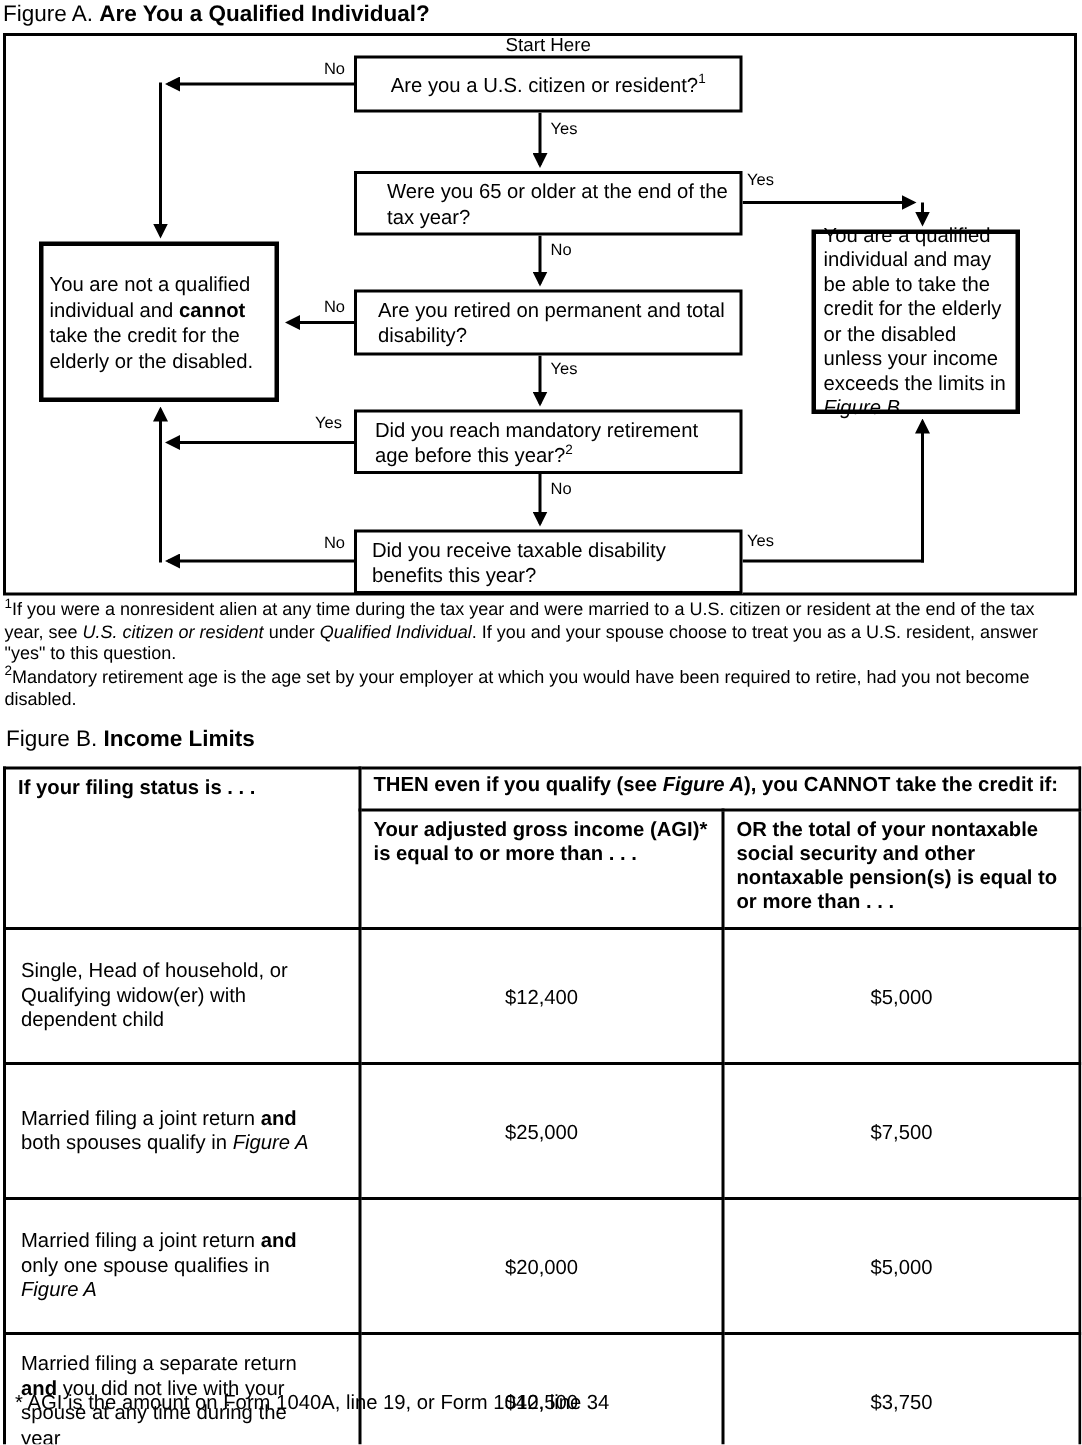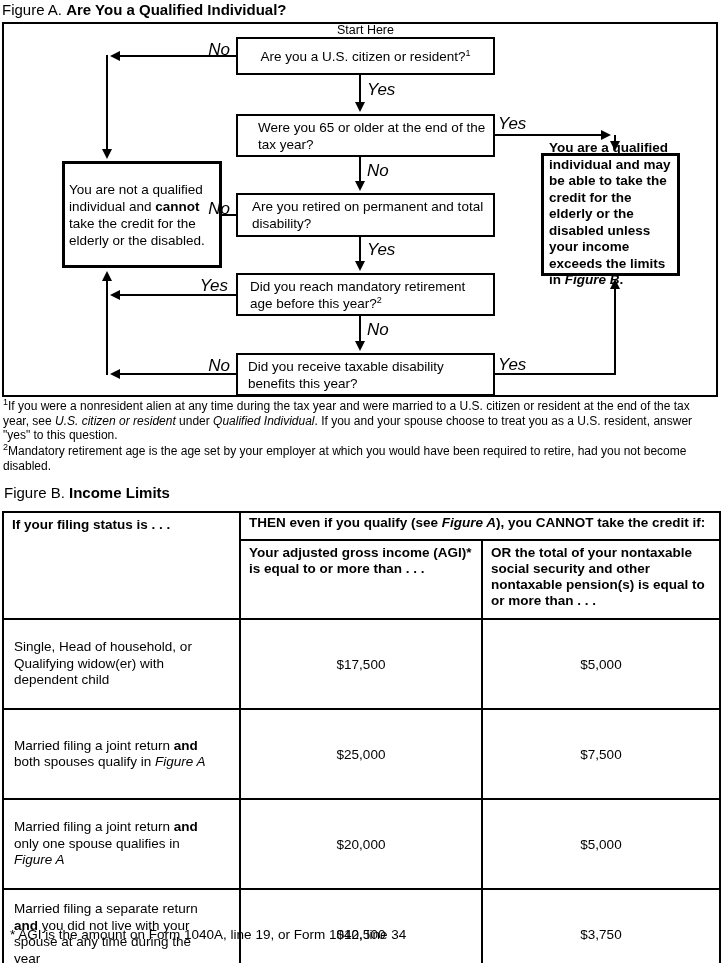--- a/index.html
+++ b/index.html
@@ -13,23 +13,23 @@
   .start{position:absolute;left:236px;top:23px;width:259px;text-align:center;font-size:12.5px;}
   .qbox{position:absolute;left:236px;width:259px;box-sizing:border-box;border:2px solid #000;
         background:#fff;display:flex;align-items:center;font-size:13.5px;line-height:17px;}
   .rbox{position:absolute;box-sizing:border-box;border:3px solid #000;background:#fff;
         display:flex;align-items:center;font-size:13.5px;line-height:17px;}
   #q1{top:37px;height:38px;justify-content:center;text-align:center;}
   #q2{top:114px;height:43px;padding-left:20px;padding-right:2px;}
   #q3{top:193px;height:44px;padding-left:14px;padding-right:8px;justify-content:center;}
   #q4{top:273px;height:43px;padding-left:12px;padding-right:8px;}
   #q5{top:353px;height:43px;padding-left:10px;padding-right:8px;}
-  #noqual{left:26px;top:161px;width:160px;height:107px;padding:0 4px;line-height:17px;margin-left:36px;}
-  #qual{left:541px;top:153px;width:139px;height:123px;padding:0 5px;line-height:16.5px;font-weight:bold;}
-  .lbl{position:absolute;font-style:italic;font-size:17px;white-space:nowrap;}
+  #noqual{left:26px;top:161px;width:160px;height:107px;padding:0 4px;line-height:17px;}
+  #qual{left:541px;top:153px;width:139px;height:123px;padding:0 5px;line-height:16.5px;}
+  .lbl{position:absolute;font-size:11px;white-space:nowrap;}
   .lbl.r{width:50px;text-align:right;}
   sup{font-size:9px;vertical-align:super;line-height:0;}
   .fn{position:absolute;left:3px;width:713px;font-size:12px;line-height:14.6px;}
   .fn i{font-style:italic;}
   .tbl{position:absolute;left:2px;top:511px;width:717px;border-collapse:collapse;table-layout:fixed;}
   .tbl th,.tbl td{border:2px solid #000;font-size:13.5px;}
   .tbl th{text-align:left;vertical-align:top;font-weight:bold;padding:3px 6px;line-height:16px;}
   #th-then{white-space:nowrap;height:22px;padding:2px 8px;}
   #th-status{padding:4px 8px;}
   #th-agi,#th-pension{padding:4px 8px;height:69px;}
@@ -132,21 +132,21 @@
         <tr>
       <th rowspan="2" id="th-status">If your filing status is . . .</th>
       <th colspan="2" id="th-then"><span>THEN even if you qualify (see </span><i>Figure A</i><span>), you CANNOT take the credit if:</span></th>
     </tr>
     <tr>
       <th id="th-agi">Your adjusted gross income (AGI)* is equal to or more than . . .</th>
       <th id="th-pension">OR the total of your nontaxable social security and other nontaxable pension(s) is equal to or more than . . .</th>
     </tr>
     <tr>
       <td class="lab"><span>Single, Head of household, or Qualifying widow(er) with dependent child</span><span class="b"></span><span></span><i></i></td>
-      <td class="val">$17,500</td>
+      <td class="val">$12,400</td>
       <td class="val">$5,000</td>
     </tr>
     <tr>
       <td class="lab"><span>Married filing a joint return </span><span class="b">and</span><span> both spouses qualify in </span><i>Figure A</i></td>
       <td class="val">$25,000</td>
       <td class="val">$7,500</td>
     </tr>
     <tr>
       <td class="lab"><span>Married filing a joint return </span><span class="b">and</span><span> only one spouse qualifies in </span><i>Figure A</i></td>
       <td class="val">$20,000</td>

